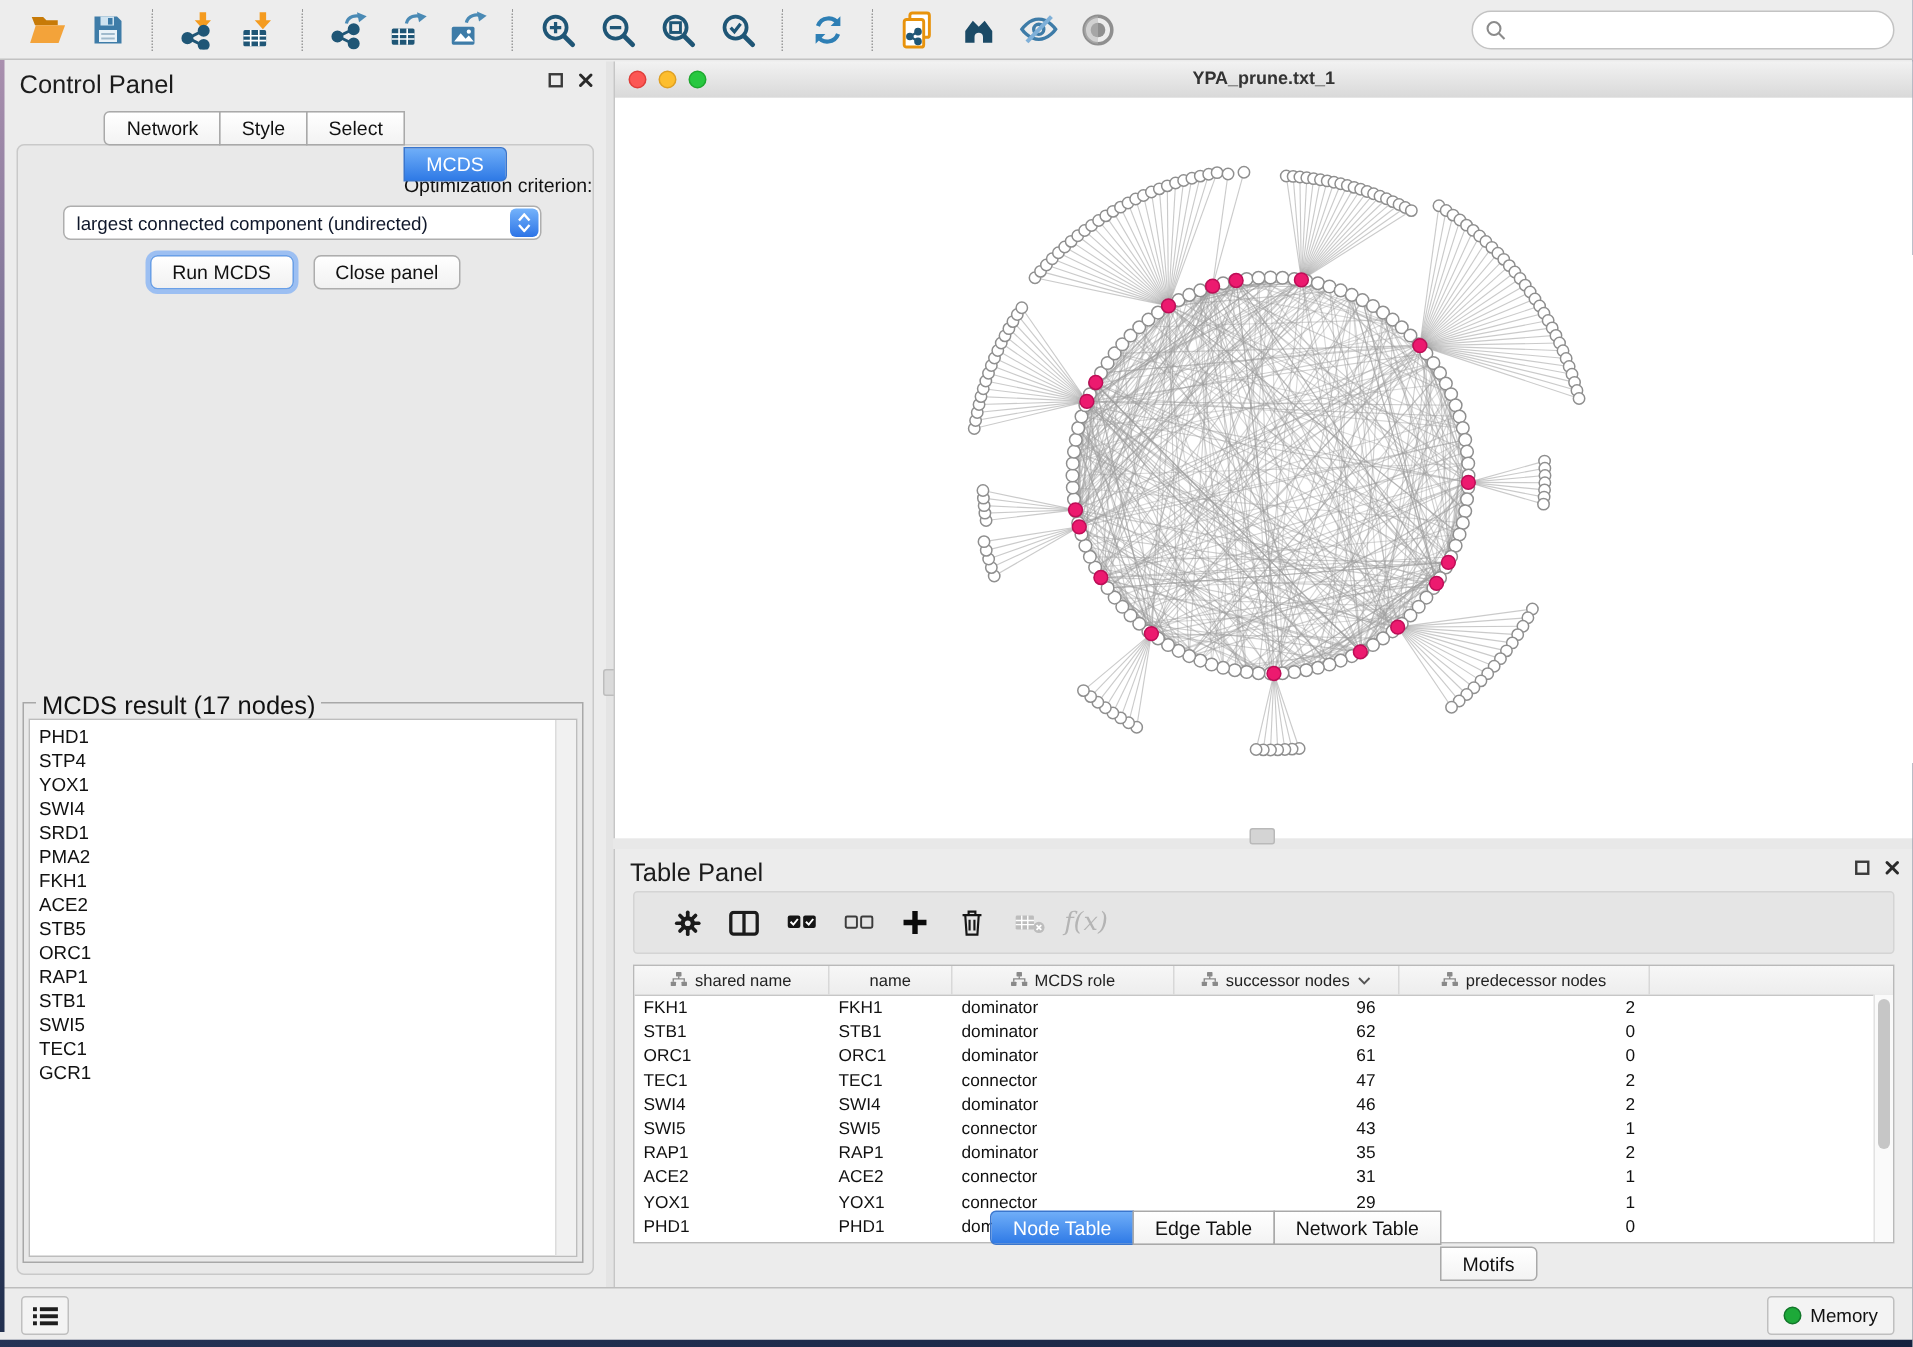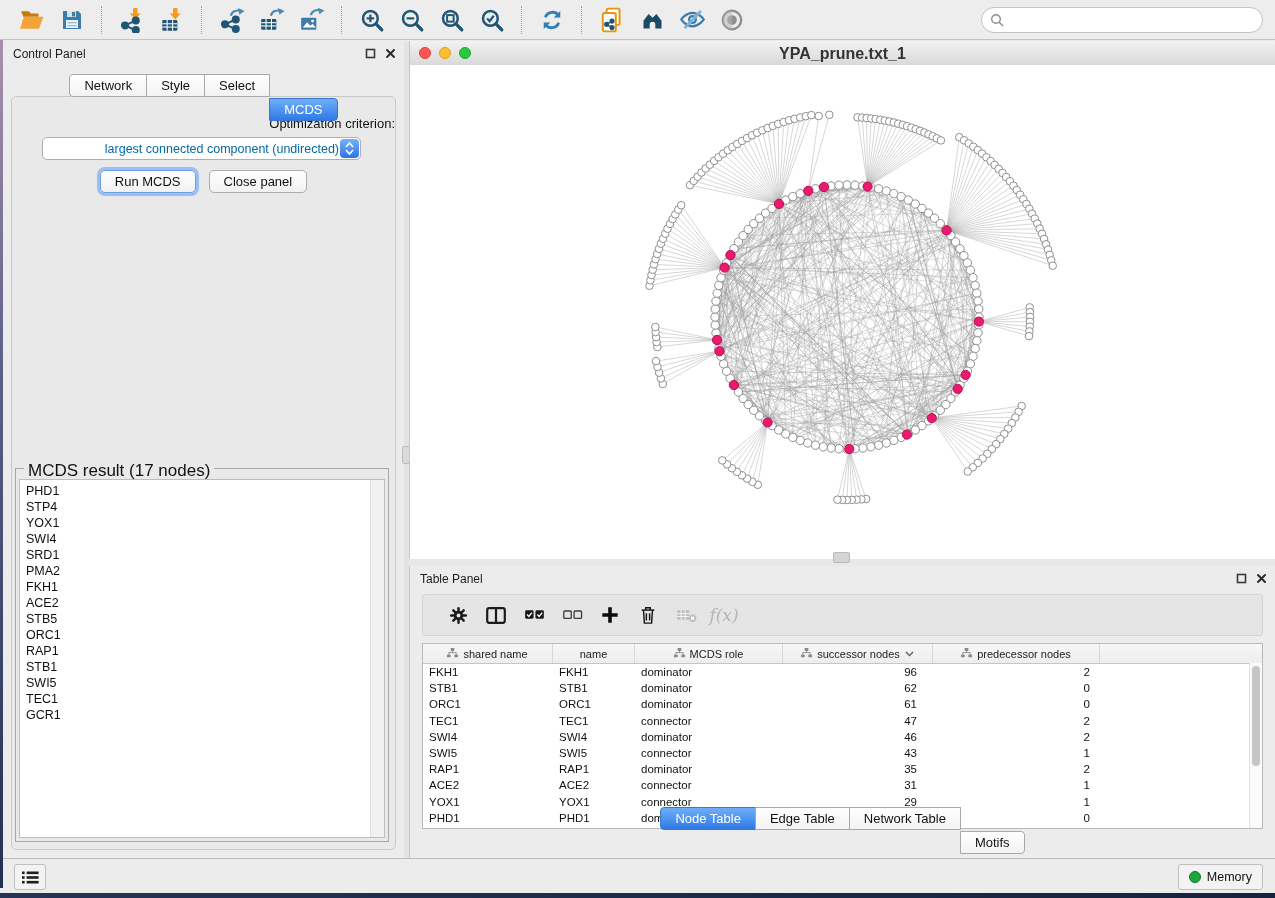--- a/index.html
+++ b/index.html
@@ -19,34 +19,34 @@
   .tbtn{width:34px;height:32px;display:flex;align-items:center;justify-content:center;border-radius:4px;margin:0 3px;}
   .tsep{width:1px;height:28px;border-left:1px dotted #9a9a9a;margin:0 9px;}
   .searchbox{margin-left:auto;width:282px;height:26px;background:#fff;border:1px solid #c3c3c3;
     border-radius:13px;display:flex;align-items:center;padding:0 8px;box-sizing:border-box;}
   .searchbox input{border:none;outline:none;flex:1;font-size:12px;background:transparent;
     font-family:"Liberation Sans",sans-serif;margin-left:5px;}
 
   
   .control-panel{position:absolute;left:3px;top:41px;width:401px;height:817px;background:#ececec;}
   .panel-head{position:relative;height:26px;}
-  .panel-title{position:absolute;left:10px;top:6px;font-size:12px;color:#1c1c1c;}
+  .panel-title{position:absolute;left:10px;top:6px;font-size:17px;color:#1c1c1c;}
   .panel-winbtns{position:absolute;right:8px;top:7px;display:flex;gap:9px;align-items:center;}
   .tabbar{position:absolute;left:0;right:0;top:33px;display:flex;justify-content:center;z-index:5;}
   .seg{height:21px;line-height:21px;padding:0 14px;font-size:13px;background:linear-gradient(#ffffff,#f3f3f3);
     border:1px solid #a9a9a9;margin-left:-1px;color:#111;cursor:default;}
   .seg:first-child{border-radius:4px 0 0 4px;margin-left:0;}
   .seg:last-child{border-radius:0 4px 4px 0;margin-top:24px;}
   .seg.sel{background:linear-gradient(#6faef8,#2f7ae6);color:#fff;border-color:#3a76cd;}
   .cp-card{position:absolute;left:8px;right:8px;top:55px;bottom:8px;background:#e9e9e9;
     border:1px solid #c9c9c9;border-radius:5px;}
   .crit-label{position:absolute;top:19px;left:0;right:0;text-align:right;font-size:13px;color:#111;}
   .dropdown{position:absolute;top:40px;left:30px;right:34px;height:23px;background:#fff;
     border:1px solid #aeaeae;border-radius:5px;box-sizing:border-box;display:flex;align-items:center;}
-  .dropdown .dd-text{flex:1;font-size:12.5px;padding-left:8px;color:#0369a1;white-space:nowrap;overflow:hidden;text-align:right;}
+  .dropdown .dd-text{flex:1;font-size:12.5px;padding-left:8px;color:#0f172a;white-space:nowrap;overflow:hidden;}
   .dd-stepper{width:19px;align-self:stretch;margin:1px;border-radius:4px;
     background:linear-gradient(#74b3fb,#2d74e6);display:flex;flex-direction:column;align-items:center;justify-content:center;gap:1px;}
   .btnrow{position:absolute;top:73px;left:0;right:0;display:flex;justify-content:center;gap:13px;}
   .pushbtn{height:23px;padding:0 14px;font-size:13px;font-family:"Liberation Sans",sans-serif;
     background:linear-gradient(#ffffff,#f1f1f1);border:1px solid #adadad;border-radius:5px;color:#111;}
   .pushbtn.focused{box-shadow:0 0 0 3px rgba(92,156,250,.55);border-color:#6aa0e8;}
   .fieldset{position:absolute;left:3px;width:372px;top:371px;height:372px;border:1px solid #a8a8a8;}
   .legend{position:absolute;top:-8px;left:8px;background:#e9e9e9;padding:0 4px;font-size:17px;color:#111;}
   .listbox{position:absolute;left:3px;right:3px;top:10px;bottom:3px;background:#fff;
     border:1px solid #bdbdbd;overflow:hidden;}
@@ -63,21 +63,21 @@
     border:1px solid #b9b9b9;border-radius:2px;}
 
   
   .network-view{position:absolute;left:409px;top:41px;right:0;height:518px;border-left:1px solid #c6c6c6;box-sizing:border-box;}
   .nv-titlebar{height:24px;background:linear-gradient(#f2f2f2,#d9d9d9);border-bottom:1px solid #b4b4b4;position:relative;}
   .lights{position:absolute;left:9px;top:6px;display:flex;gap:8px;}
   .light{width:12px;height:12px;border-radius:50%;box-sizing:border-box;}
   .light.red{background:#fc5754;border:1px solid #df3e3a;}
   .light.yellow{background:#fdbe2e;border:1px solid #dfa023;}
   .light.green{background:#28c840;border:1px solid #1ea82f;}
-  .nv-title{position:absolute;left:0;right:0;top:4px;text-align:center;font-size:16px;font-weight:700;color:#333;}
+  .nv-title{position:absolute;left:0;right:0;top:4px;text-align:center;font-size:12px;font-weight:700;color:#333;}
   .nv-canvas{position:absolute;left:0;right:0;top:24px;bottom:0;background:#fff;}
   .nv-canvas svg{position:absolute;left:0;top:0;}
 
   
   .table-panel{position:absolute;left:409px;top:566px;right:0;height:292px;background:#ececec;border-left:1px solid #c6c6c6;box-sizing:border-box;}
   .tp-toolbar{position:absolute;left:12px;right:12px;top:28px;height:42px;background:#e5e5e5;
     border:1px solid #d4d4d4;border-radius:3px;display:flex;align-items:center;padding-left:16px;gap:0;box-sizing:border-box;}
   .tp-tbtn{width:38px;height:34px;display:flex;align-items:center;justify-content:center;}
   .fx{font-family:"DejaVu Serif",serif;font-style:italic;font-size:17px;color:#b4b4b4;}
   .tablewrap{position:absolute;left:12px;right:12px;top:77px;height:186px;background:#fff;

